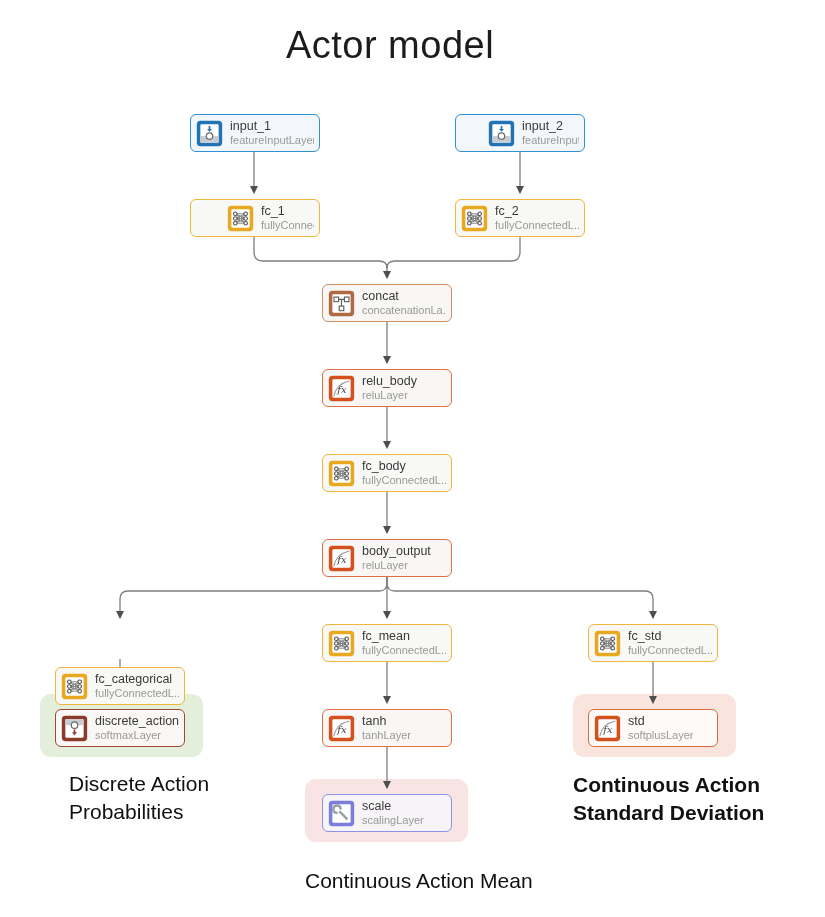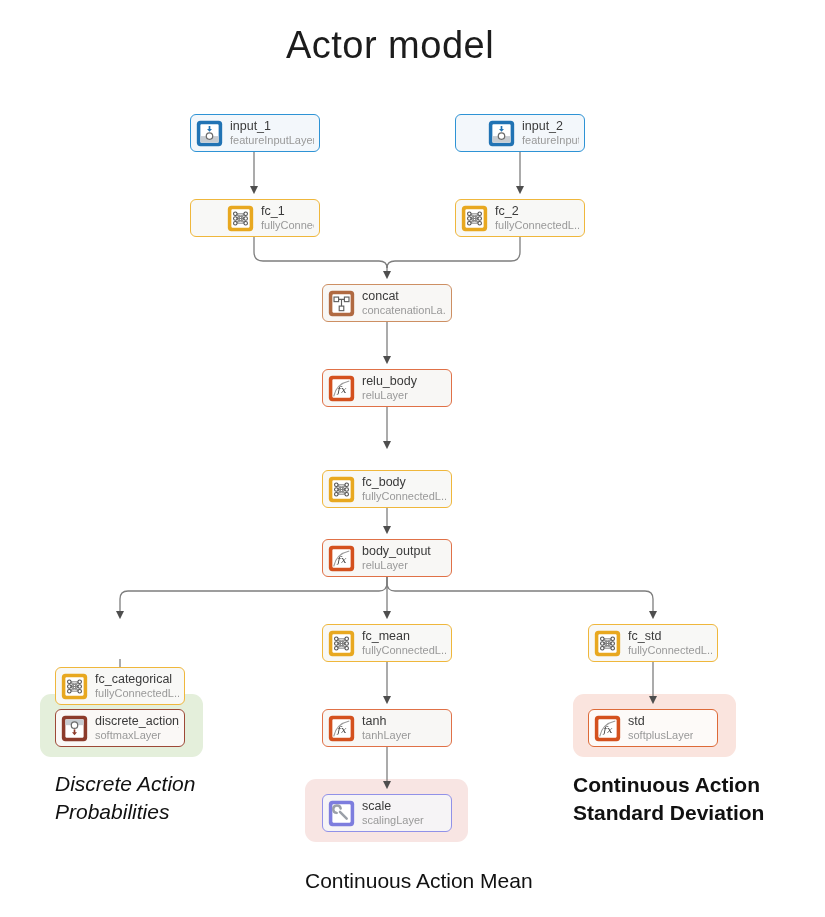--- a/index.html
+++ b/index.html
@@ -166,21 +166,21 @@
           <path d="M5.5 20.5 Q8 8.5 20.5 5.8" stroke="#9a9a9a" stroke-width="1.1" fill="none"></path>
           <text x="9" y="17.5" font-family="DejaVu Serif, serif" font-style="italic" font-size="9.5" fill="#3f3f3f">fx</text>
         </svg>
     </span>
     <span class="txt">
         <span class="lname">relu_body</span>
         <span class="ltype">reluLayer</span>
       </span>
   </div>
 
-  <div class="node" style="left: 322px; top: 454px; border-color: rgb(239, 183, 60); background: rgb(248, 248, 246); margin-top: 16px;">
+  <div class="node" style="left: 322px; top: 454px; border-color: rgb(239, 183, 60); background: rgb(248, 248, 246);">
     <span class="icon" style="color: rgb(232, 168, 32);">
       <svg viewBox="0 0 26 26" width="27" height="27">
           <rect x="0.8" y="0.8" width="24.4" height="24.4" rx="3.5" fill="currentColor"></rect>
           <rect x="4.2" y="4.2" width="17.6" height="17.6" rx="1" fill="#fff"></rect>
           <g stroke="#7a7a7a" stroke-width="0.9">
             <path d="M8 8.5 L18 8.5 M8 8.5 L18 13 M8 8.5 L18 17.5 M8 13 L18 8.5 M8 13 L18 13 M8 13 L18 17.5 M8 17.5 L18 8.5 M8 17.5 L18 13 M8 17.5 L18 17.5"></path>
           </g>
           <g fill="#fff" stroke="#4d4d4d" stroke-width="1">
             <circle cx="8" cy="8.5" r="1.7"></circle>
             <circle cx="8" cy="13" r="1.7"></circle>
@@ -341,17 +341,17 @@
             <path d="M11.5 11.5 L18 18"></path>
           </g>
         </svg>
     </span>
     <span class="txt">
         <span class="lname">scale</span>
         <span class="ltype">scalingLayer</span>
       </span>
   </div>
 
-  <div class="caption" style="left:55px;top:770px;width:220px;font-style:italic;">Discrete Action Probabilities</div>
+  <div class="caption" style="left:69px;top:770px;width:220px;">Discrete Action Probabilities</div>
   <div class="caption" style="left:305px;top:846px;width:235px;margin-top:21px;">Continuous Action Mean</div>
   <div class="caption" style="left:573px;top:771px;width:250px;font-weight:bold;">Continuous Action Standard Deviation</div>
 
 </div>
 
 </body></html>

